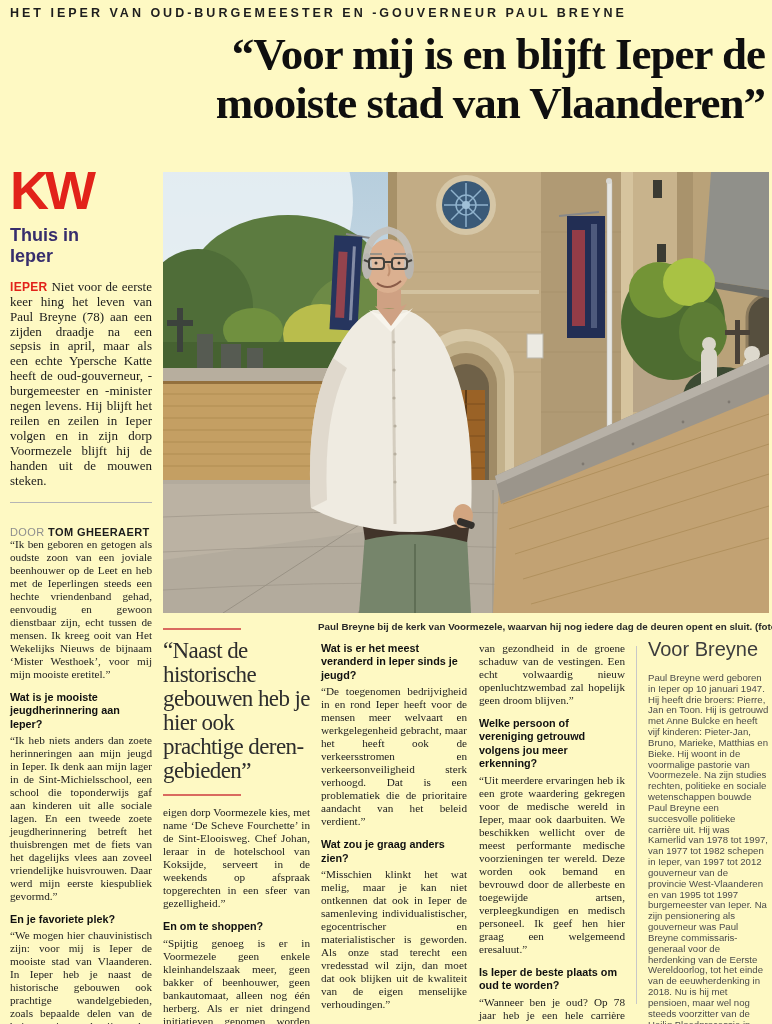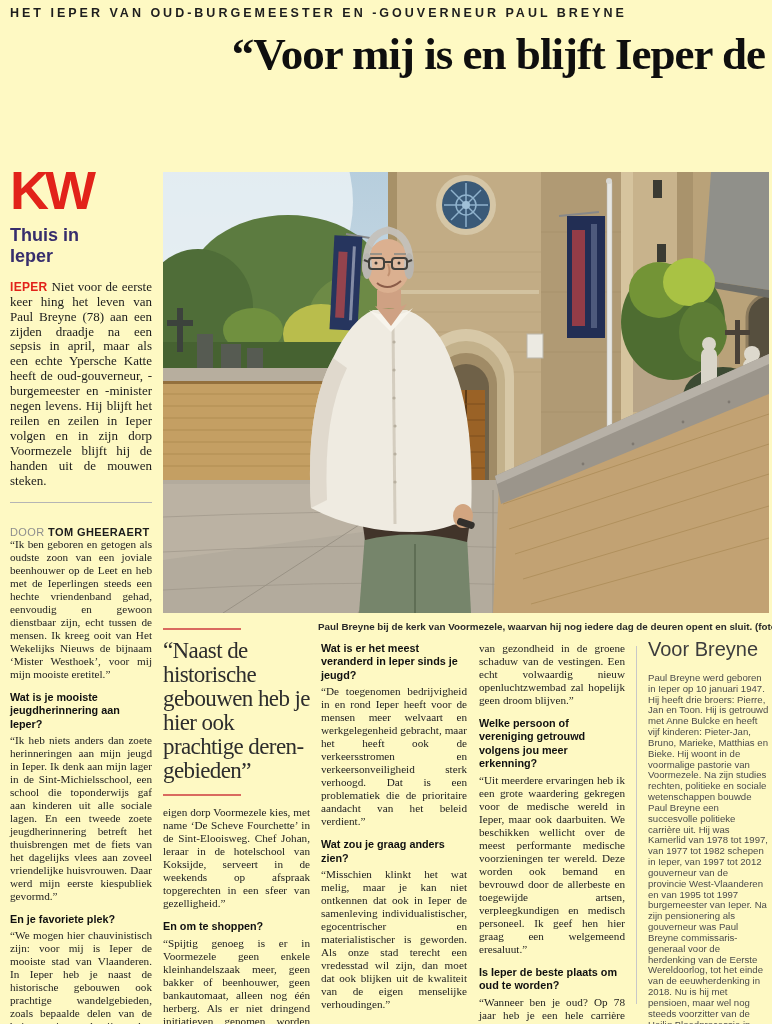--- a/index.html
+++ b/index.html
@@ -48,20 +48,21 @@
   .bio-text{font:400 9.6px/1.13 "Liberation Sans",sans-serif;color:#4c4c4c;}
 </style>
 </head>
 <body>
 
 <div class="page">
 
   <div class="abs kicker">HET IEPER VAN OUD-BURGEMEESTER EN -GOUVERNEUR PAUL BREYNE</div>
   <div class="abs headline">
     <div>“Voor mij is en blijft Ieper de</div>
+    <div>mooiste stad van Vlaanderen”</div>
   </div>
 
   <div class="abs col1">
     <div class="kw-logo">KW</div>
     <div class="tagline">
       <div>Thuis in</div>
       <div>Ieper</div>
     </div>
     <p class="intro"><span class="intro-label">IEPER</span> <span>Niet voor de eerste keer hing het leven van Paul Breyne (78) aan een zijden draadje na een sepsis in april, maar als een echte Ypersche Katte heeft de oud-gouverneur, -burgemeester en -minister negen levens. Hij blijft het reilen en zeilen in Ieper volgen en in zijn dorp Voormezele blijft hij de handen uit de mouwen steken.</span></p>
     <div class="byline"><span class="prefix">DOOR</span> <span>TOM GHEERAERT</span></div>

